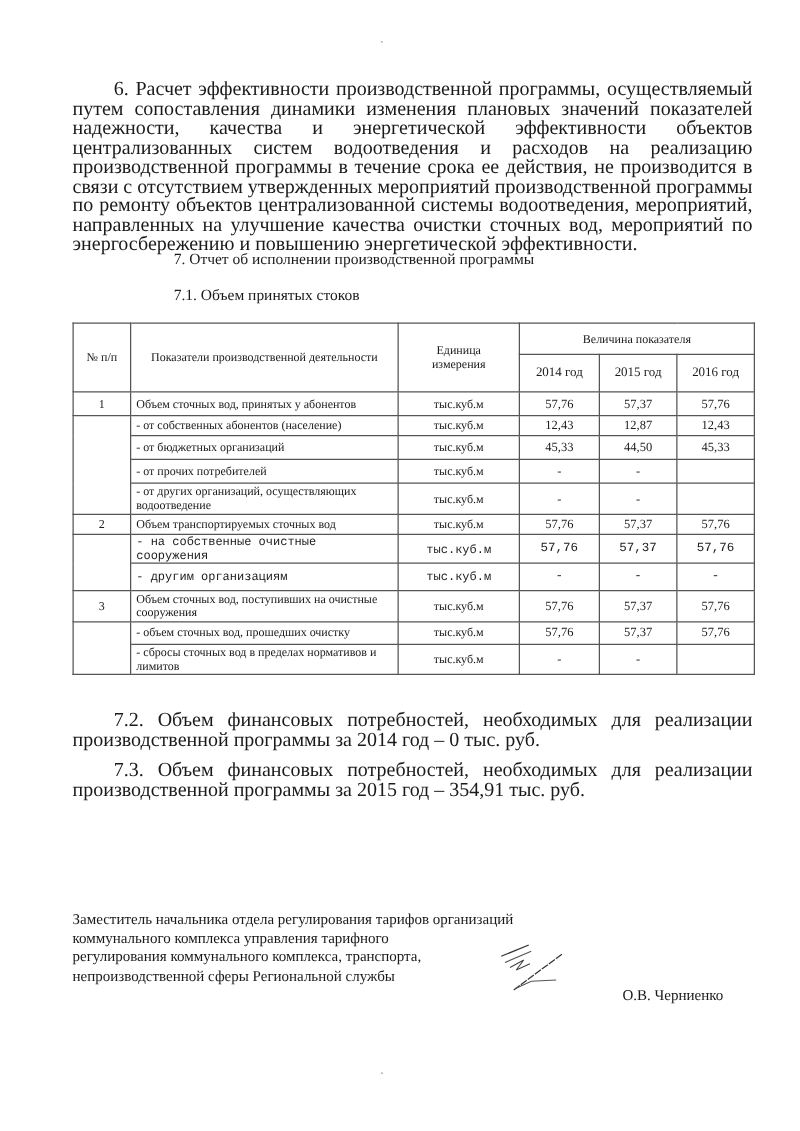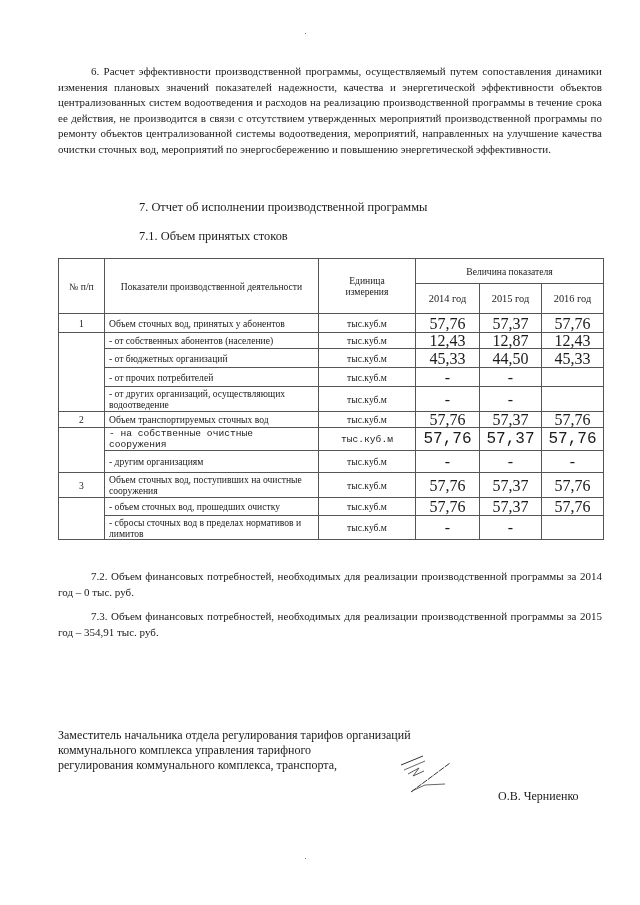--- a/index.html
+++ b/index.html
@@ -1,29 +1,29 @@
 <!DOCTYPE html>
 <html><head>
 <meta charset="utf-8">
 <style>
   html, body { margin: 0; padding: 0; background: #ffffff; }
   body { width: 640px; height: 905px; position: relative; overflow: hidden;
          font-family: "Liberation Serif", "DejaVu Serif", serif; color: #1a1a1a; }
-  .para { position: absolute; left: 58px; width: 544px; font-size: 11px; line-height: 15.5px;
+  .para { position: absolute; left: 58px; width: 544px; font-size: 16px; line-height: 15.5px;
           text-align: justify; }
   .para .indent { display: inline-block; width: 33px; }
   .heading { position: absolute; left: 91px; font-size: 12.4px; line-height: 15px; white-space: nowrap; margin-left: 48px; }
   table.report { position: absolute; left: 58px; top: 258px; border-collapse: collapse;
                  font-size: 9.6px; line-height: 11px; table-layout: fixed; }
   table.report td, table.report th { border: 1px solid #555; padding: 0 4px; font-weight: normal;
                  vertical-align: middle; }
   table.report th { text-align: center; }
   td.num { text-align: center; }
   td.unit { text-align: center; }
-  td.val { text-align: center; font-size: 16px; }
+  td.val { text-align: center; font-size: 10px; }
   td.ind { text-align: left; }
   td.sub { padding-left: 6px; }
   .sig { position: absolute; left: 58px; top: 728px; font-size: 12px; line-height: 15.2px; }
   .signame { position: absolute; left: 498px; top: 789px; font-size: 12px; white-space: nowrap; }
   .sigmark { position: absolute; left: 395px; top: 752px; }
   .dot { position: absolute; width: 1px; height: 1px; background: #777; }
 </style>
 </head>
 <body>
 
@@ -103,21 +103,21 @@
       <td class="val">57,76</td>
     </tr>
     <tr style="height:17px;font-family:Liberation Mono, monospace;">
       <td class="num" rowspan="2"></td>
       <td class="ind sub">- на собственные очистные сооружения</td>
       <td class="unit">тыс.куб.м</td>
       <td class="val">57,76</td>
       <td class="val">57,37</td>
       <td class="val">57,76</td>
     </tr>
-    <tr style="height:22px;">
+    <tr style="height:22px;font-family:Liberation Mono, monospace;">
       <td class="ind sub">- другим организациям</td>
       <td class="unit">тыс.куб.м</td>
       <td class="val">-</td>
       <td class="val">-</td>
       <td class="val">-</td>
     </tr>
     <tr style="height:25px;">
       <td class="num">3</td>
       <td class="ind">Объем сточных вод, поступивших на очистные сооружения</td>
       <td class="unit">тыс.куб.м</td>
@@ -144,20 +144,21 @@
 </table>
 
 <div class="para" style="top:569px;"><span class="indent"></span><span>7.2. Объем финансовых потребностей, необходимых для реализации производственной программы за 2014 год – 0 тыс. руб.</span></div>
 
 <div class="para" style="top:609px;"><span class="indent"></span><span>7.3. Объем финансовых потребностей, необходимых для реализации производственной программы за 2015 год – 354,91 тыс. руб.</span></div>
 
 <div class="sig">
   <div>Заместитель начальника отдела регулирования тарифов организаций</div>
   <div>коммунального комплекса управления тарифного</div>
   <div>регулирования коммунального комплекса, транспорта,</div>
+  <div>непроизводственной сферы Региональной службы</div>
 </div>
 
 <div class="sigmark">
   <svg width="80" height="50" viewBox="0 0 80 50">
     <path d="M6 13 L28 4" stroke="#333" stroke-width="1" fill="none"></path>
     <path d="M9 18 L30 9" stroke="#555" stroke-width="0.9" fill="none"></path>
     <path d="M13 22 L24 16 L18 24 L29 19" stroke="#444" stroke-width="0.9" fill="none"></path>
     <path d="M16 40 L55 11" stroke="#333" stroke-width="1" fill="none" stroke-dasharray="6 1"></path>
     <path d="M17 39 L30 33 L50 32" stroke="#555" stroke-width="0.9" fill="none"></path>
   </svg>

